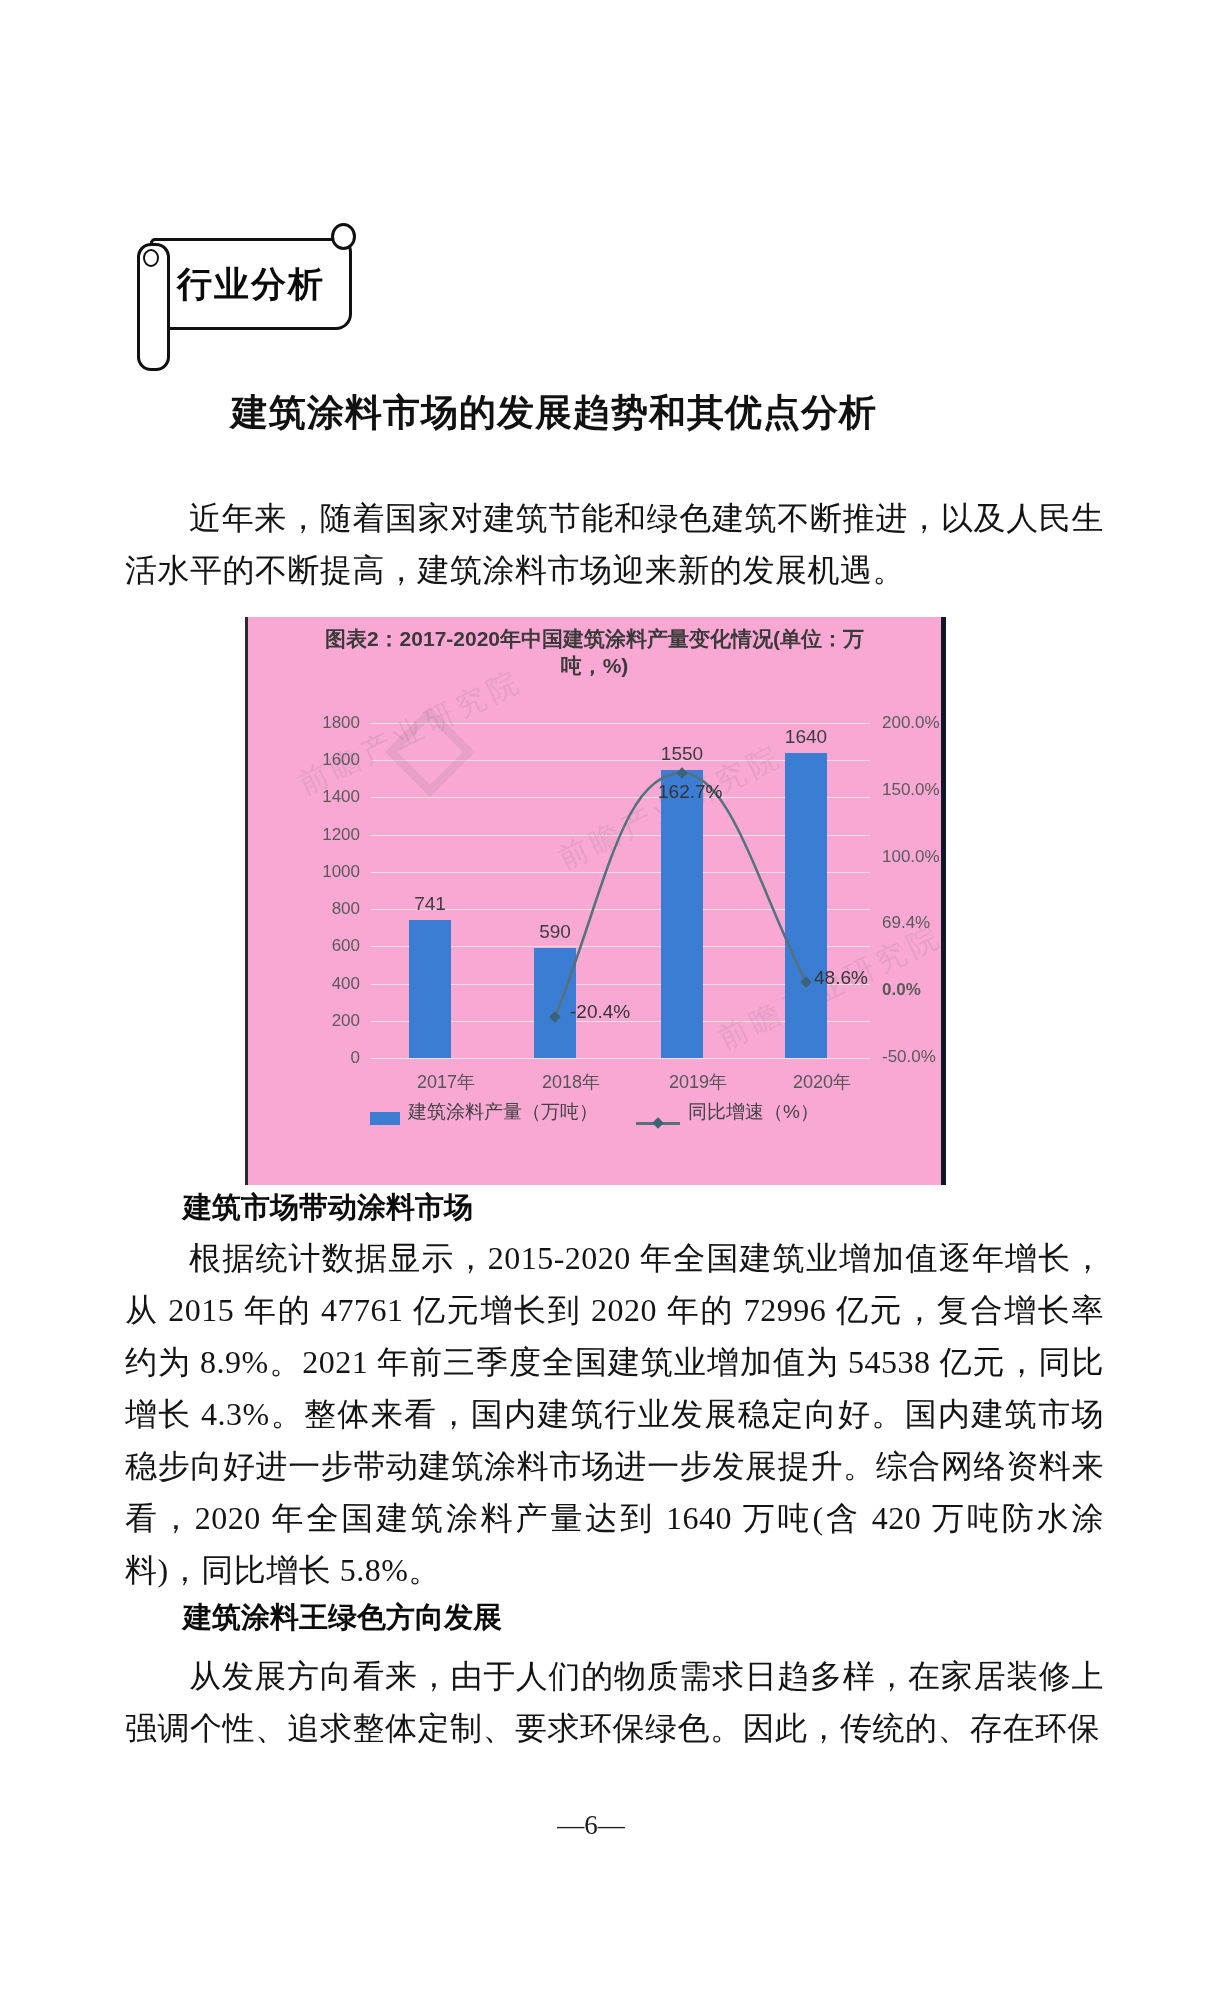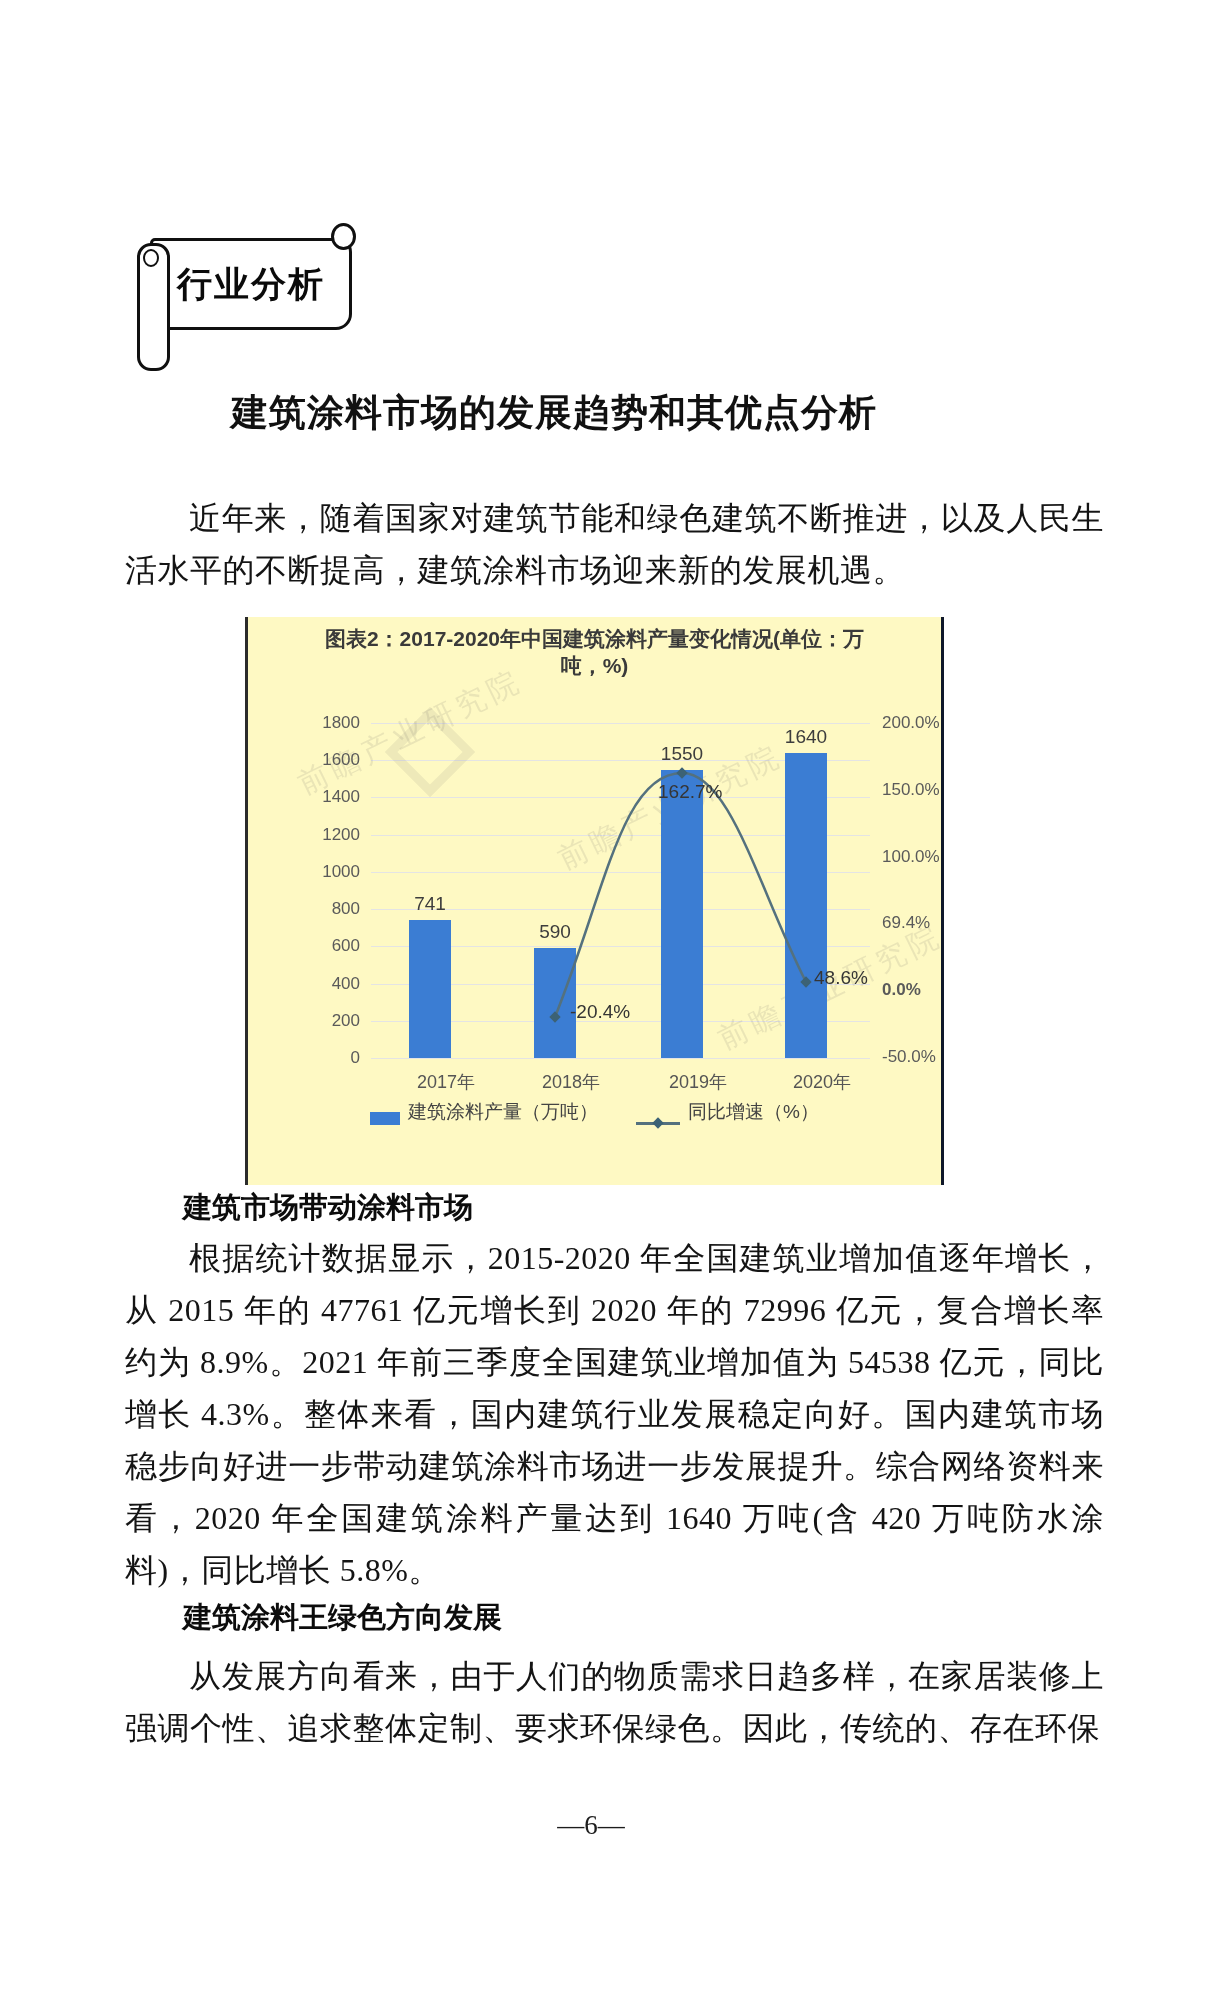--- a/index.html
+++ b/index.html
@@ -44,22 +44,22 @@
     font-size:29px;font-weight:bold;text-indent:58px;color:#0c0c0c;
   }
   .h1pos{top:1188px;}
   .h2pos{top:1598px;}
   .page-num{
     position:absolute;left:125px;top:1810px;width:932px;
     text-align:center;font-size:27px;color:#1d1d1d;
   }
   
   .chart-box{
-    position:absolute;left:245px;top:617px;width:693px;height:568px;background:#fef9c3;
-    border-left:3px solid #2b2b2b;border-right:3px solid #0f172a;
+    position:absolute;left:245px;top:617px;width:693px;height:568px;background:#f9a8d4;
+    border-left:3px solid #2b2b2b;border-right:5px solid #0f172a;
     font-family:"Liberation Sans","DejaVu Sans",sans-serif;
   }
   .chart-title{position:absolute;left:0;right:0;top:8px;text-align:center;
     font-size:21px;font-weight:bold;color:#3a3a3a;line-height:27px;}
   .plot{position:absolute;left:0;top:0;width:693px;height:568px;}
   .gridline{position:absolute;height:1px;background:#e4e4e4;z-index:0;}
   .tick{position:absolute;font-size:17px;color:#5a5a5a;z-index:4;}
   .tick-left{text-align:right;}
   .x-label{text-align:right;font-size:18px;color:#555;}
   .bar{position:absolute;z-index:2;}

